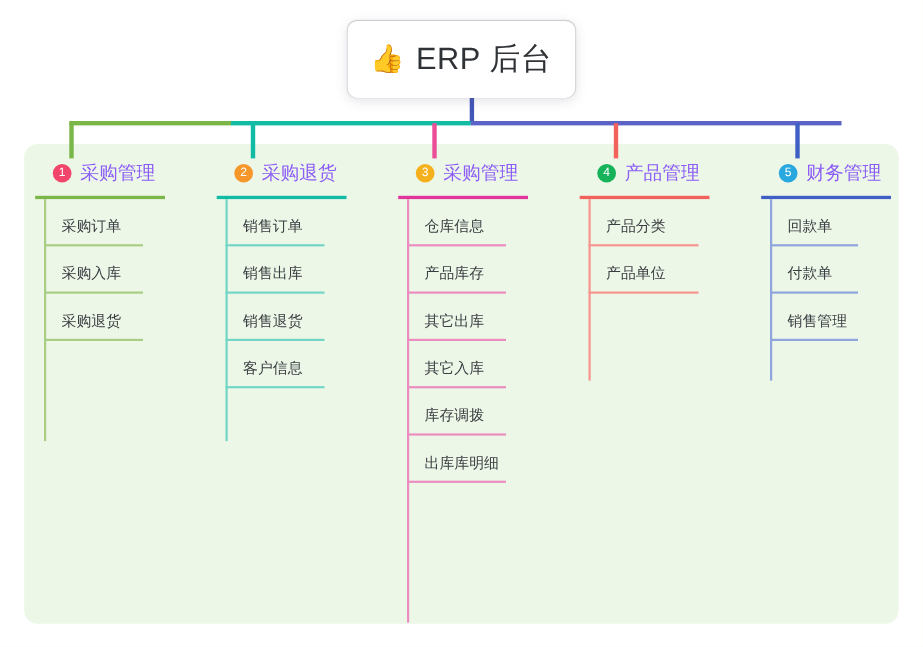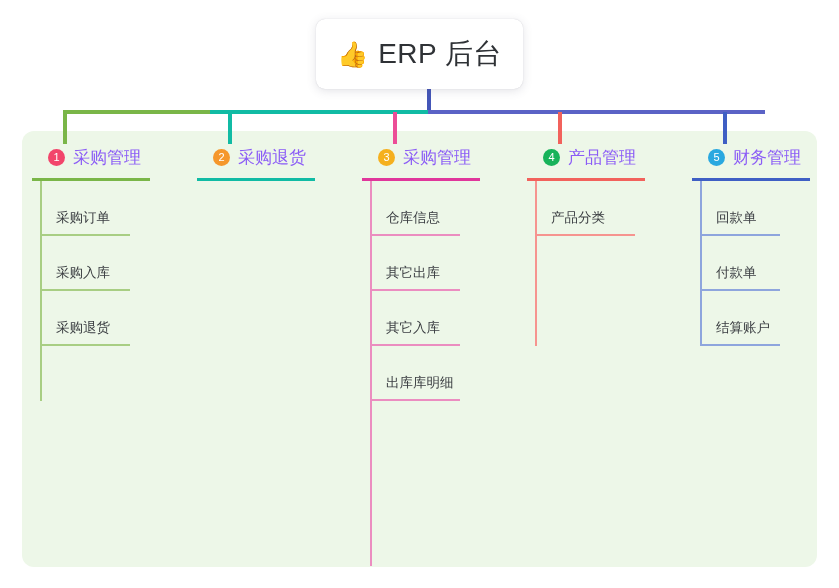--- a/index.html
+++ b/index.html
@@ -125,21 +125,21 @@
     margin-top: 0;
   }
   .spine {
     position: absolute;
     left: 8px;
     top: 0;
     width: 2px;
   }
   .leaf {
     position: relative;
-    height: 55px;
+    height: 43px;
   }
   .leaf-label {
     position: absolute;
     left: 24px;
     bottom: 9px;
     font-size: 13.5px;
     color: #3a3d41;
     white-space: nowrap;
   }
   .leaf-rule {
@@ -198,78 +198,109 @@
             <div class="leaf-rule" style="width: 90px; background: rgb(168, 206, 131);"></div>
           </div>
         </div>
       </div>
       <div class="column" style="left: 197px;">
         <div class="col-head">
           <span class="badge" style="background: rgb(245, 151, 43);">2</span>
           <span class="col-title">采购退货</span>
         </div>
         <div class="head-rule" style="width: 118px; background: rgb(17, 187, 164);"></div>
+        <div class="leaves">
+          <div class="spine" style="background: rgb(114, 214, 198); height: 220px;"></div>
+          <div class="leaf">
+            <span class="leaf-label">销售订单</span>
+            <div class="leaf-rule" style="width: 90px; background: rgb(114, 214, 198);"></div>
+          </div>
+          <div class="leaf">
+            <span class="leaf-label">销售出库</span>
+            <div class="leaf-rule" style="width: 90px; background: rgb(114, 214, 198);"></div>
+          </div>
+          <div class="leaf">
+            <span class="leaf-label">销售退货</span>
+            <div class="leaf-rule" style="width: 90px; background: rgb(114, 214, 198);"></div>
+          </div>
+          <div class="leaf">
+            <span class="leaf-label">客户信息</span>
+            <div class="leaf-rule" style="width: 90px; background: rgb(114, 214, 198);"></div>
+          </div>
+        </div>
       </div>
       <div class="column" style="left: 362px;">
         <div class="col-head">
           <span class="badge" style="background: rgb(245, 176, 30);">3</span>
           <span class="col-title">采购管理</span>
         </div>
         <div class="head-rule" style="width: 118px; background: rgb(224, 54, 155);"></div>
         <div class="leaves">
           <div class="spine" style="background: rgb(235, 141, 192); height: 385px;"></div>
           <div class="leaf">
             <span class="leaf-label">仓库信息</span>
             <div class="leaf-rule" style="width: 90px; background: rgb(235, 141, 192);"></div>
           </div>
           <div class="leaf">
+            <span class="leaf-label">产品库存</span>
+            <div class="leaf-rule" style="width: 90px; background: rgb(235, 141, 192);"></div>
+          </div>
+          <div class="leaf">
             <span class="leaf-label">其它出库</span>
             <div class="leaf-rule" style="width: 90px; background: rgb(235, 141, 192);"></div>
           </div>
           <div class="leaf">
             <span class="leaf-label">其它入库</span>
+            <div class="leaf-rule" style="width: 90px; background: rgb(235, 141, 192);"></div>
+          </div>
+          <div class="leaf">
+            <span class="leaf-label">库存调拨</span>
             <div class="leaf-rule" style="width: 90px; background: rgb(235, 141, 192);"></div>
           </div>
           <div class="leaf">
             <span class="leaf-label">出库库明细</span>
             <div class="leaf-rule" style="width: 90px; background: rgb(235, 141, 192);"></div>
           </div>
         </div>
       </div>
       <div class="column" style="left: 527px;">
         <div class="col-head">
           <span class="badge" style="background: rgb(23, 179, 90);">4</span>
           <span class="col-title">产品管理</span>
         </div>
         <div class="head-rule" style="width: 118px; background: rgb(242, 98, 92);"></div>
         <div class="leaves">
           <div class="spine" style="background: rgb(246, 148, 143); height: 165px;"></div>
           <div class="leaf">
             <span class="leaf-label">产品分类</span>
             <div class="leaf-rule" style="width: 100px; background: rgb(246, 148, 143);"></div>
           </div>
+          <div class="leaf">
+            <span class="leaf-label">产品单位</span>
+            <div class="leaf-rule" style="width: 100px; background: rgb(246, 148, 143);"></div>
+          </div>
         </div>
       </div>
       <div class="column" style="left: 692px;">
         <div class="col-head">
           <span class="badge" style="background: rgb(41, 168, 224);">5</span>
           <span class="col-title">财务管理</span>
         </div>
         <div class="head-rule" style="width: 118px; background: rgb(63, 95, 196);"></div>
         <div class="leaves">
           <div class="spine" style="background: rgb(142, 165, 221); height: 165px;"></div>
           <div class="leaf">
             <span class="leaf-label">回款单</span>
             <div class="leaf-rule" style="width: 80px; background: rgb(142, 165, 221);"></div>
           </div>
           <div class="leaf">
             <span class="leaf-label">付款单</span>
             <div class="leaf-rule" style="width: 80px; background: rgb(142, 165, 221);"></div>
           </div>
           <div class="leaf">
-            <span class="leaf-label">结算账户</span>
+            <span class="leaf-label">销售管理</span>
             <div class="leaf-rule" style="width: 80px; background: rgb(142, 165, 221);"></div>
           </div>
         </div>
       </div>
     </div>
 
 </div>
 
 </body></html>

